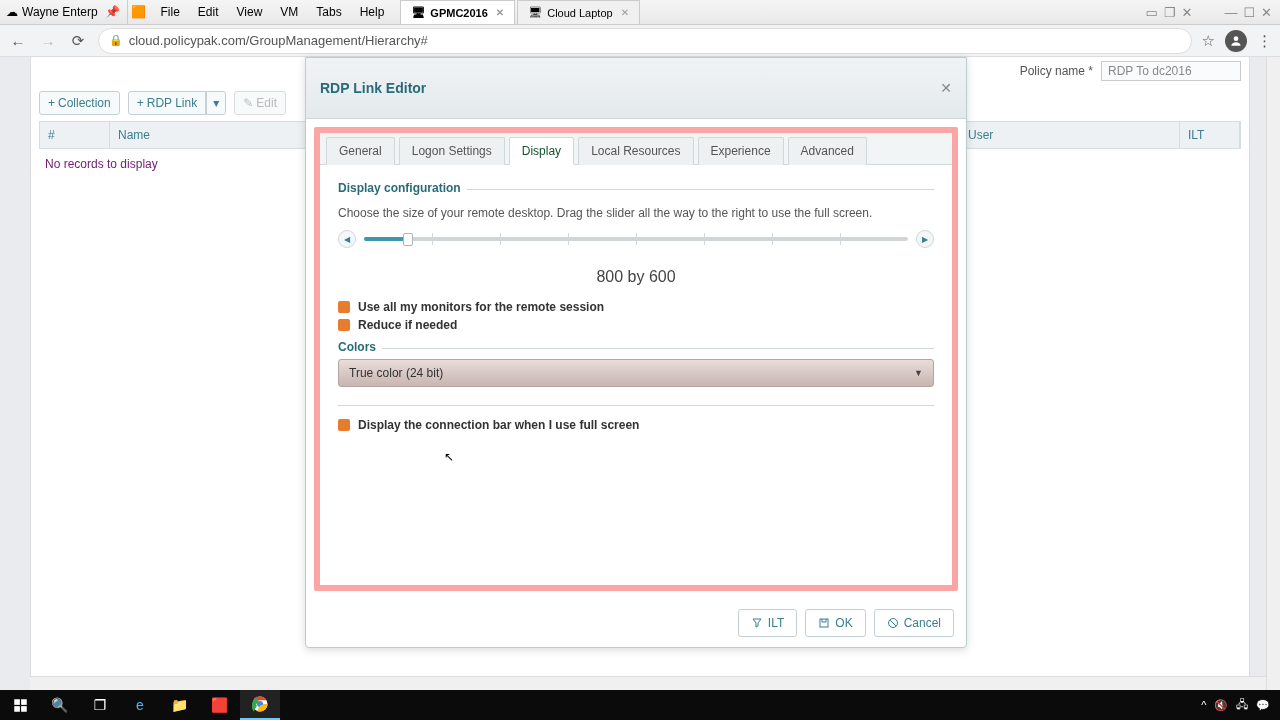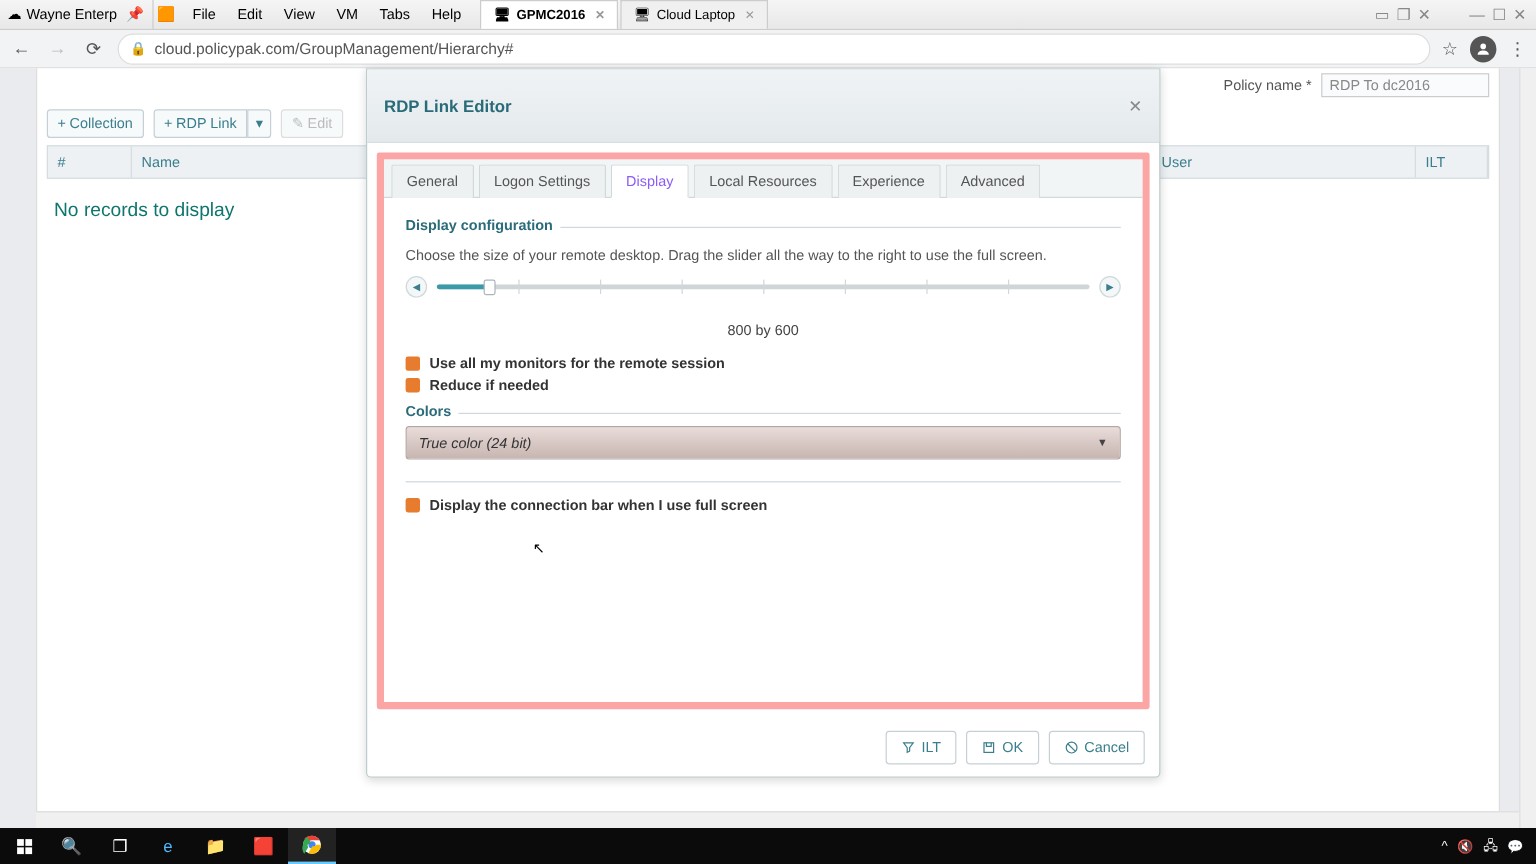--- a/index.html
+++ b/index.html
@@ -35,63 +35,63 @@
 .tbtn { border: 1px solid #c5d0d6; border-radius: 3px; padding: 4px 8px; font-size: 12px; color: #3b7e8d; background: #f7fafb; display: flex; align-items: center; gap: 3px; }
 .tbtn.dis { color: #bbb; border-color: #ddd; }
 .dropdown-split { display:flex; }
 .dropdown-split .caret { border-left: 1px solid #c5d0d6; padding: 4px 6px; }
 .grid-head { display: flex; background: #edf1f3; border: 1px solid #d5dde0; margin: 2px 8px 0 8px; font-size: 12px; color: #3b7e8d; }
 .grid-head > div { padding: 6px 8px; border-right: 1px solid #d5dde0; }
 .col-hash { width: 70px; }
 .col-name { flex: 1; }
 .col-user { width: 220px; }
 .col-ilt { width: 60px; border-right: none; }
-.grid-empty { padding: 8px 14px; font-size: 16px; color: #0f766e; margin-top: 10px; }
+.grid-empty { padding: 8px 14px; font-size: 12px; color: #701a75; }
 .page-scrollbar { position: absolute; right: 0; top: 57px; bottom: 30px; width: 14px; background: #f0f0f0; border-left: 1px solid #ddd; }
 .page-scroll-hbar { position:absolute; left:30px; right:14px; bottom:30px; height:14px; background:#f0f0f0; border-top:1px solid #ddd; }
 
 
 .overlay { position: absolute; top: 57px; left: 0; right: 0; bottom: 30px; }
 .modal { position: absolute; left: 305px; top: 0; width: 662px; background: #fff; border: 1px solid #bcc; border-radius: 0 0 4px 4px; box-shadow: 0 2px 8px rgba(0,0,0,0.15); }
 .modal-head { background: linear-gradient(#f0f3f5,#e4eaec); border-bottom: 1px solid #cfd8db; padding: 22px 14px; display: flex; }
 .modal-title { color: #2a6b79; font-weight: bold; font-size: 14px; }
 .modal-close { margin-left: auto; color: #888; font-size: 14px; cursor: pointer; }
 .modal-body-wrap { padding: 8px; }
 .modal-inner { border: 6px solid #fca5a5; border-radius: 2px; background: #fafcfc; }
 
 
 .tabs { display: flex; border-bottom: 1px solid #cfd8db; background: #f2f5f6; }
 .tab { border: 1px solid #cfd8db; border-bottom: none; background: #edf1f2; padding: 6px 12px; font-size: 12px; color: #555; margin: 4px 0 -1px 4px; border-radius: 2px 2px 0 0; cursor: pointer; }
 .tab:first-child { margin-left: 6px; }
-.tab.active { background: #fff; color: #8b5cf6; border-bottom: 1px solid #fff; }
+.tab.active { background: #fff; color: #14532d; border-bottom: 1px solid #fff; }
 
 .tab-content { padding: 14px 18px 30px 18px; background: #fff; min-height: 420px; }
 
 
 .grp { position: relative; border-top: 1px solid #cfd8db; margin-top: 10px; padding-top: 2px; }
 .grp-title { position: absolute; top: -9px; left: 0; background: #fff; padding: 0 6px 0 0; color: #2a6b79; font-weight: bold; font-size: 12px; }
 .grp-desc { font-size: 12px; color: #555; margin: 14px 0 10px 0; }
 
 
 .slider-row { display: flex; align-items: center; gap: 8px; margin: 8px 0; }
 .slider-arrow { width: 18px; height: 18px; border: 1px solid #cfd8db; border-radius: 50%; background: #f4f7f8; display: flex; align-items: center; justify-content: center; font-size: 8px; color: #3b7e8d; cursor: pointer; }
 .slider-track { flex: 1; height: 18px; position: relative; }
 .slider-bg { position: absolute; top: 7px; left: 0; right: 0; height: 4px; background: #d0d6d8; border-radius: 2px; }
 .slider-fill { position: absolute; top: 7px; left: 0; height: 4px; background: #3b9aa8; border-radius: 2px; width: 8%; }
 .slider-ticks { position: absolute; top: 3px; left: 0; right: 0; height: 12px; }
 .tick { position: absolute; top: 0; width: 1px; height: 12px; background: #cfd8db; }
 .slider-thumb { position: absolute; top: 3px; width: 10px; height: 13px; background: #fff; border: 1px solid #aab5b9; border-radius: 2px; left: calc(8% - 5px); }
-.slider-value { text-align: center; font-size: 12px; color: #444; margin: 20px 0 14px 0; }
+.slider-value { text-align: center; font-size: 16px; color: #444; margin: 20px 0 14px 0; }
 
 
 .chk-row { display: flex; align-items: center; gap: 8px; font-size: 12px; font-weight: bold; color: #333; margin: 4px 0; }
 .chk { width: 12px; height: 12px; background: #e77b2e; border-radius: 2px; flex-shrink: 0; }
 
 
-.sel { width: 100%; border: 1px solid #b3a7a4; border-radius: 3px; background: linear-gradient(#e9dcd9,#c7b5b1); padding: 6px 10px; font-size: 12px; color: #333; display: flex; align-items: center; margin-top: 8px; cursor:pointer;font-style:italic; }
+.sel { width: 100%; border: 1px solid #b3a7a4; border-radius: 3px; background: linear-gradient(#e9dcd9,#c7b5b1); padding: 6px 10px; font-size: 12px; color: #333; display: flex; align-items: center; margin-top: 8px; cursor:pointer; }
 .sel .caret2 { margin-left: auto; font-size: 9px; color: #444; }
 
 .hr { border-top: 1px solid #cfd8db; margin: 18px 0 12px 0; }
 
 
 .modal-foot { display: flex; justify-content: flex-end; gap: 8px; padding: 10px 12px; }
 .fbtn { border: 1px solid #c5d0d6; border-radius: 3px; padding: 6px 12px; font-size: 12px; color: #3b7e8d; background: #fff; display: flex; align-items: center; gap: 5px; cursor: pointer; }
 .fbtn svg { stroke: #3b7e8d; }
 
 

